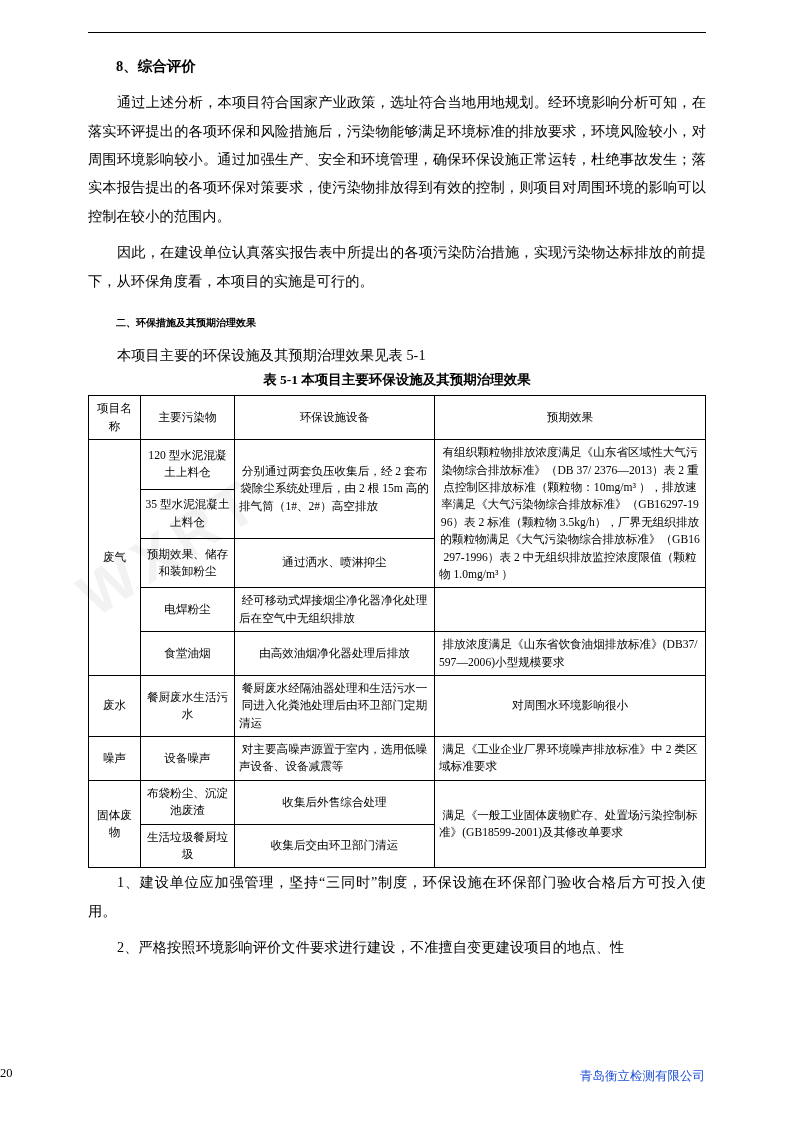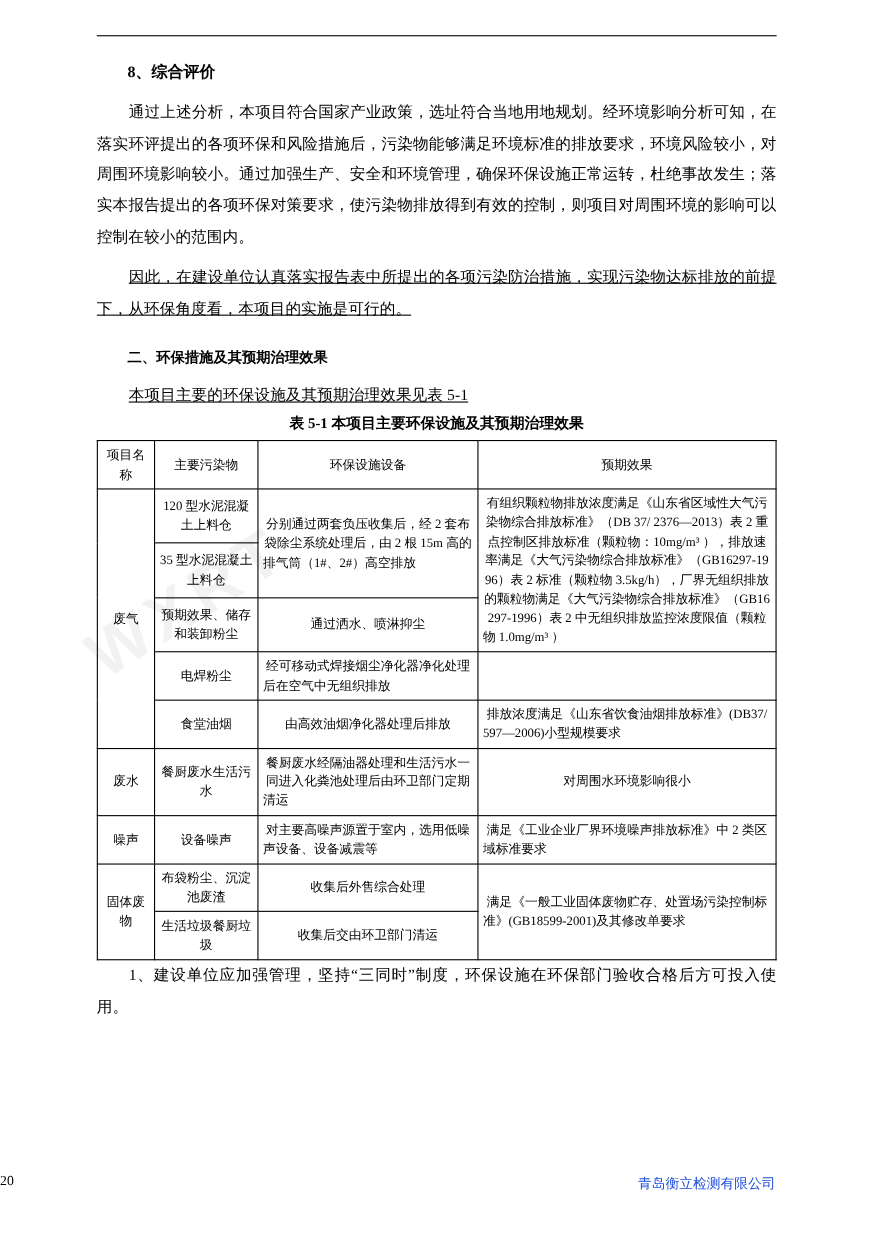--- a/index.html
+++ b/index.html
@@ -37,42 +37,41 @@
     margin: 4px 0 0 0;
   }
   h2.sec {
     font-size: 14.5px;
     font-weight: bold;
     margin: 22px 0 10px 0;
     text-indent: 28px;
     line-height: 1.6;
   }
   h2.sec2 {
-    font-size: 13px;
+    font-size: 10px;
     font-weight: bold;
     margin: 20px 0 10px 0;
     text-indent: 28px;
     line-height: 1.6;
   }
   p.body {
     font-size: 14.2px;
     line-height: 2.0;
     margin: 0 0 0 0;
     text-align: justify;
     text-indent: 29px;
     letter-spacing: 0.1px;
   }
   p.body2 {
     font-size: 14.2px;
     line-height: 2.0;
     margin: 8px 0 0 0;
     text-align: justify;
     text-indent: 29px;
     letter-spacing: 0.1px;
-    text-decoration: underline;
   }
   .tbl-caption {
     font-size: 13.5px;
     font-weight: bold;
     text-align: center;
     margin: 2px 0 6px 0;
   }
   table.main {
     border-collapse: collapse;
     width: 100%;
@@ -214,19 +213,20 @@
         </tr>
         <tr>
           <td>生活垃圾餐厨垃圾</td>
           <td>收集后交由环卫部门清运</td>
         </tr>
 
       </tbody>
     </table>
 
     <p class="body footer-note">1、建设单位应加强管理，坚持“三同时”制度，环保设施在环保部门验收合格后方可投入使用。</p>
+    <p class="body2">2、严格按照环境影响评价文件要求进行建设，不准擅自变更建设项目的地点、性</p>
 
   </div>
 
   <div class="pagenum">20</div>
   <div class="company">青岛衡立检测有限公司</div>
 
 </div>
 
 </body></html>

